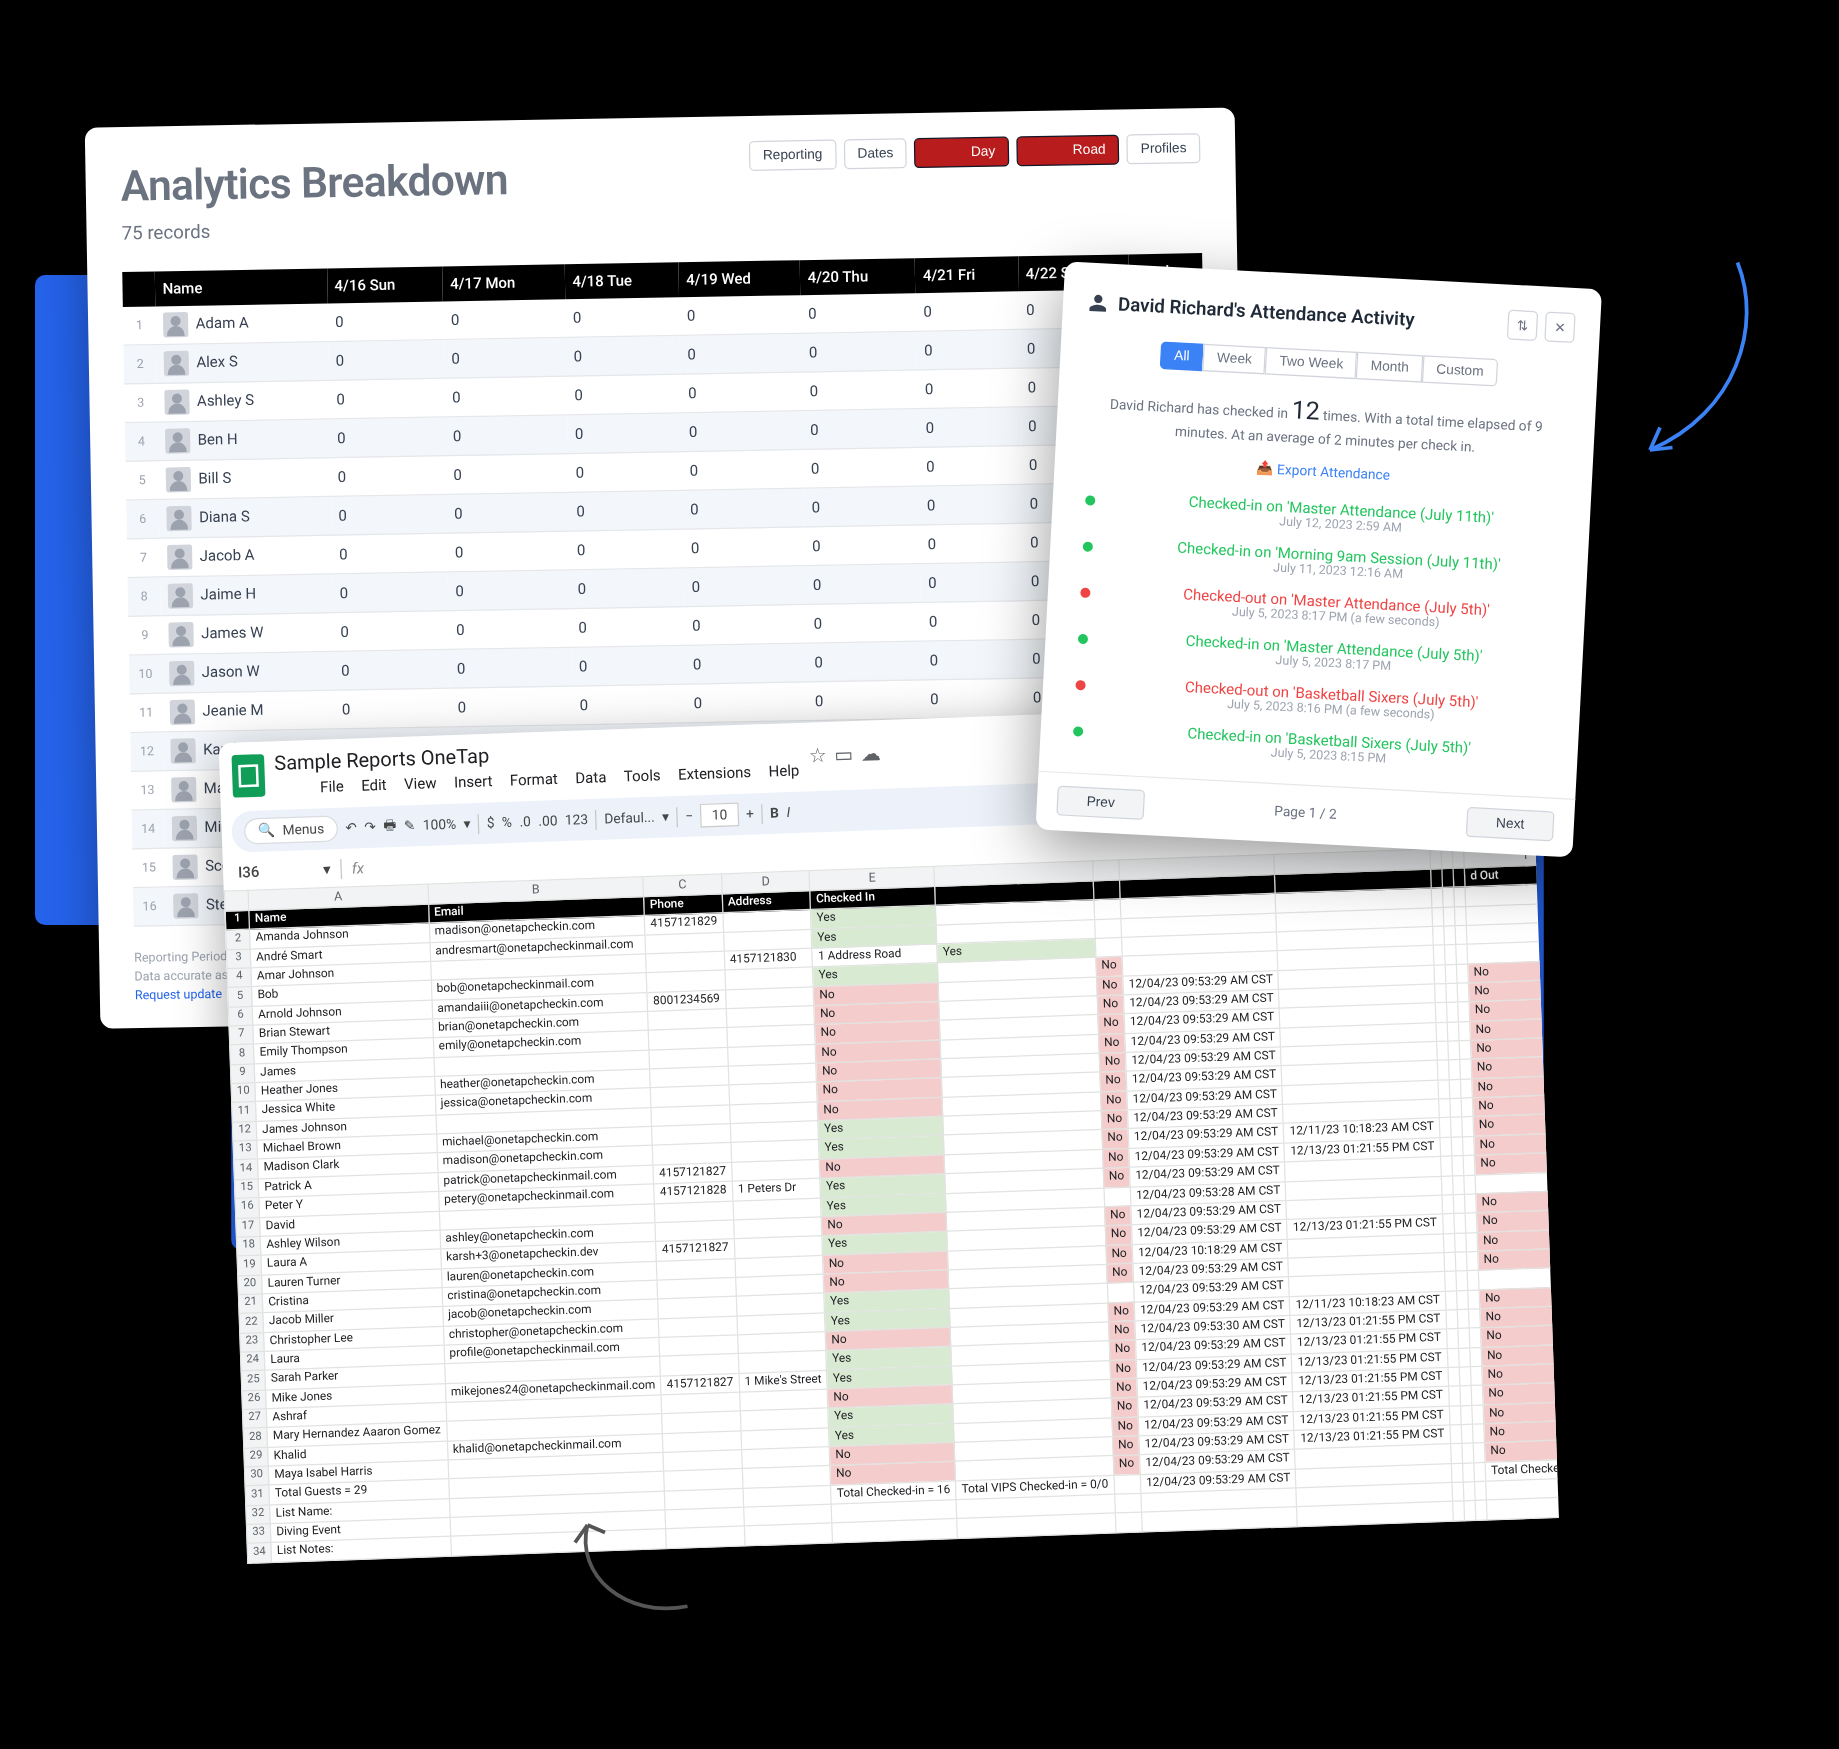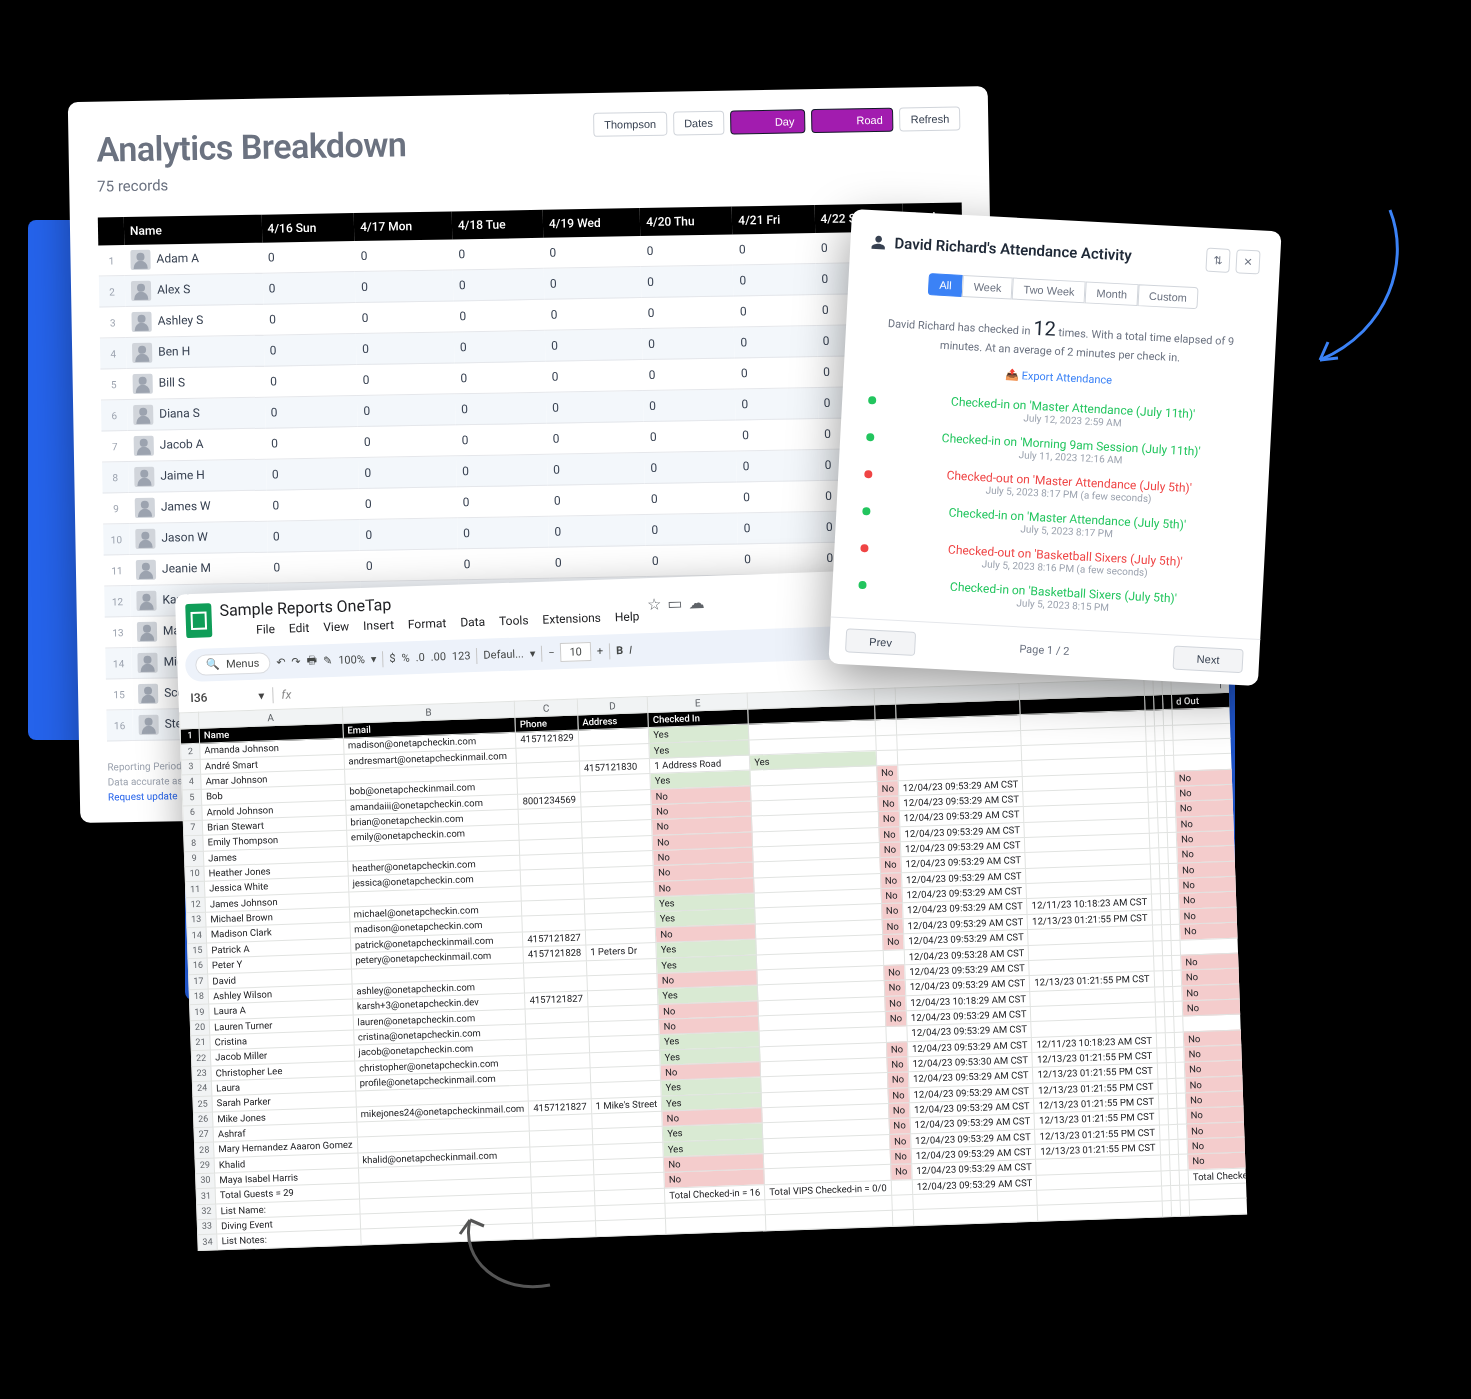--- a/index.html
+++ b/index.html
@@ -9,21 +9,21 @@
   .blue-card { position: absolute; background: #2563eb; border-radius: 8px; }
   .blue-card.bc1 { left: 28px; top: 220px; width: 860px; height: 520px; }
   .blue-card.bc2 { left: 185px; top: 640px; width: 1050px; height: 360px; }
   
   
   .analytics-panel { position: absolute; left: 74px; top: 94px; width: 920px; background: #fff; border-radius: 10px; box-shadow: 0 10px 40px rgba(0,0,0,.35); padding: 28px 28px 18px; transform: rotate(-1deg); }
   .analytics-panel h1 { font-size: 34px; color: #6b7280; font-weight: 600; letter-spacing: -0.5px; }
   .analytics-panel .sub { font-size: 15px; color: #6b7280; margin-top: 8px; }
   .toolbar { position: absolute; right: 28px; top: 20px; display: flex; gap: 6px; }
   .tbtn { font-size: 11px; padding: 5px 10px; border: 1px solid #d1d5db; border-radius: 4px; background: #fff; color: #374151; cursor: pointer; display: inline-flex; gap: 4px; align-items: center; }
-  .tbtn.dark { background: #a21caf; color: #fff; border-color: #111827; padding-left: 44px; }
+  .tbtn.dark { background: #b91c1c; color: #fff; border-color: #111827; padding-left: 44px; }
   
   .an-table { width: 100%; margin-top: 22px; border-collapse: collapse; font-size: 12px; }
   .an-table thead th { background: #000; color: #fff; font-weight: 500; padding: 7px 6px; text-align: left; }
   .an-table tbody td { padding: 5px 6px; border-bottom: 1px solid #e5e7eb; color: #374151; }
   .an-table tbody tr:nth-child(even) td { background: #f3f7fb; }
   .an-table .rownum { width: 26px; color: #9ca3af; font-size: 10px; text-align: center; }
   .avatar { width: 20px; height: 20px; background: #d1d5db; border-radius: 2px; display: inline-block; vertical-align: middle; margin-right: 6px; position: relative; }
   .avatar::before { content:""; position:absolute; left:50%; top:3px; transform:translateX(-50%); width:8px; height:8px; background:#9ca3af; border-radius:50%; }
   .avatar::after { content:""; position:absolute; left:50%; bottom:1px; transform:translateX(-50%); width:14px; height:8px; background:#9ca3af; border-radius:7px 7px 0 0; }
   .footer-info { font-size: 10px; color: #9ca3af; margin-top: 18px; line-height: 1.5; }
@@ -89,33 +89,33 @@
 <svg class="squiggle" style="left:390px; top:50px;" width="120" height="70" viewBox="0 0 120 70">
     <path d="M10 60 C 20 10, 50 5, 55 30 C 58 50, 40 55, 50 35 C 70 5, 95 10, 105 50"></path>
   </svg>
 
 <div class="blue-card bc1"></div>
 <div class="blue-card bc2"></div>
 
 <div class="analytics-panel">
   <div class="toolbar">
     <button class="tbtn">
-        <span>Thompson</span>
+        <span>Reporting</span>
       </button>
     <button class="tbtn">
         <span>Dates</span>
       </button>
     <button class="tbtn dark">
         <span>Day</span>
       </button>
     <button class="tbtn dark">
         <span>Road</span>
       </button>
     <button class="tbtn">
-        <span>Refresh</span>
+        <span>Profiles</span>
       </button>
   </div>
   <h1>Analytics Breakdown</h1>
   <div class="sub">75 records</div>
   <table class="an-table">
     <thead>
         <tr id="an-head">
           <th></th>
           <th>Name</th>
           <th>4/16 Sun</th>

